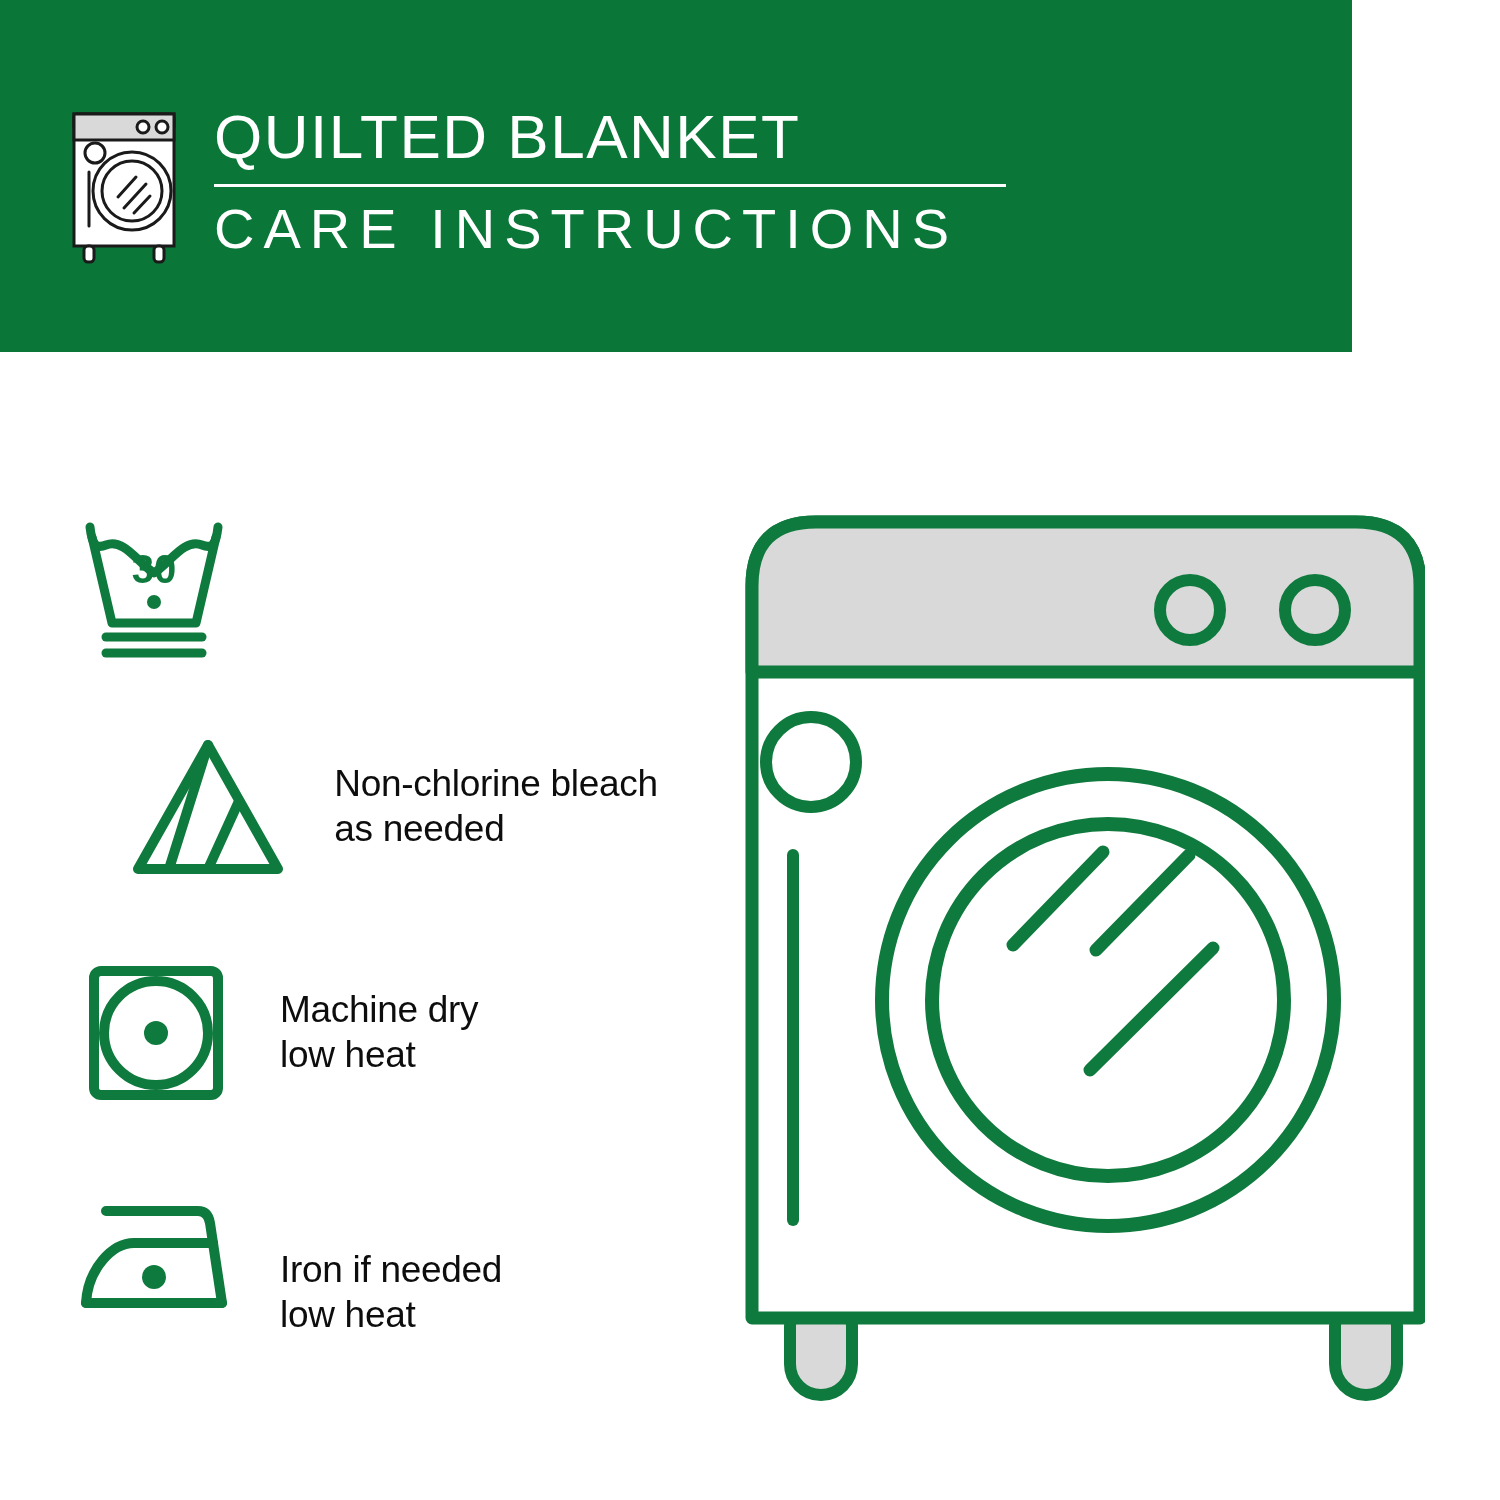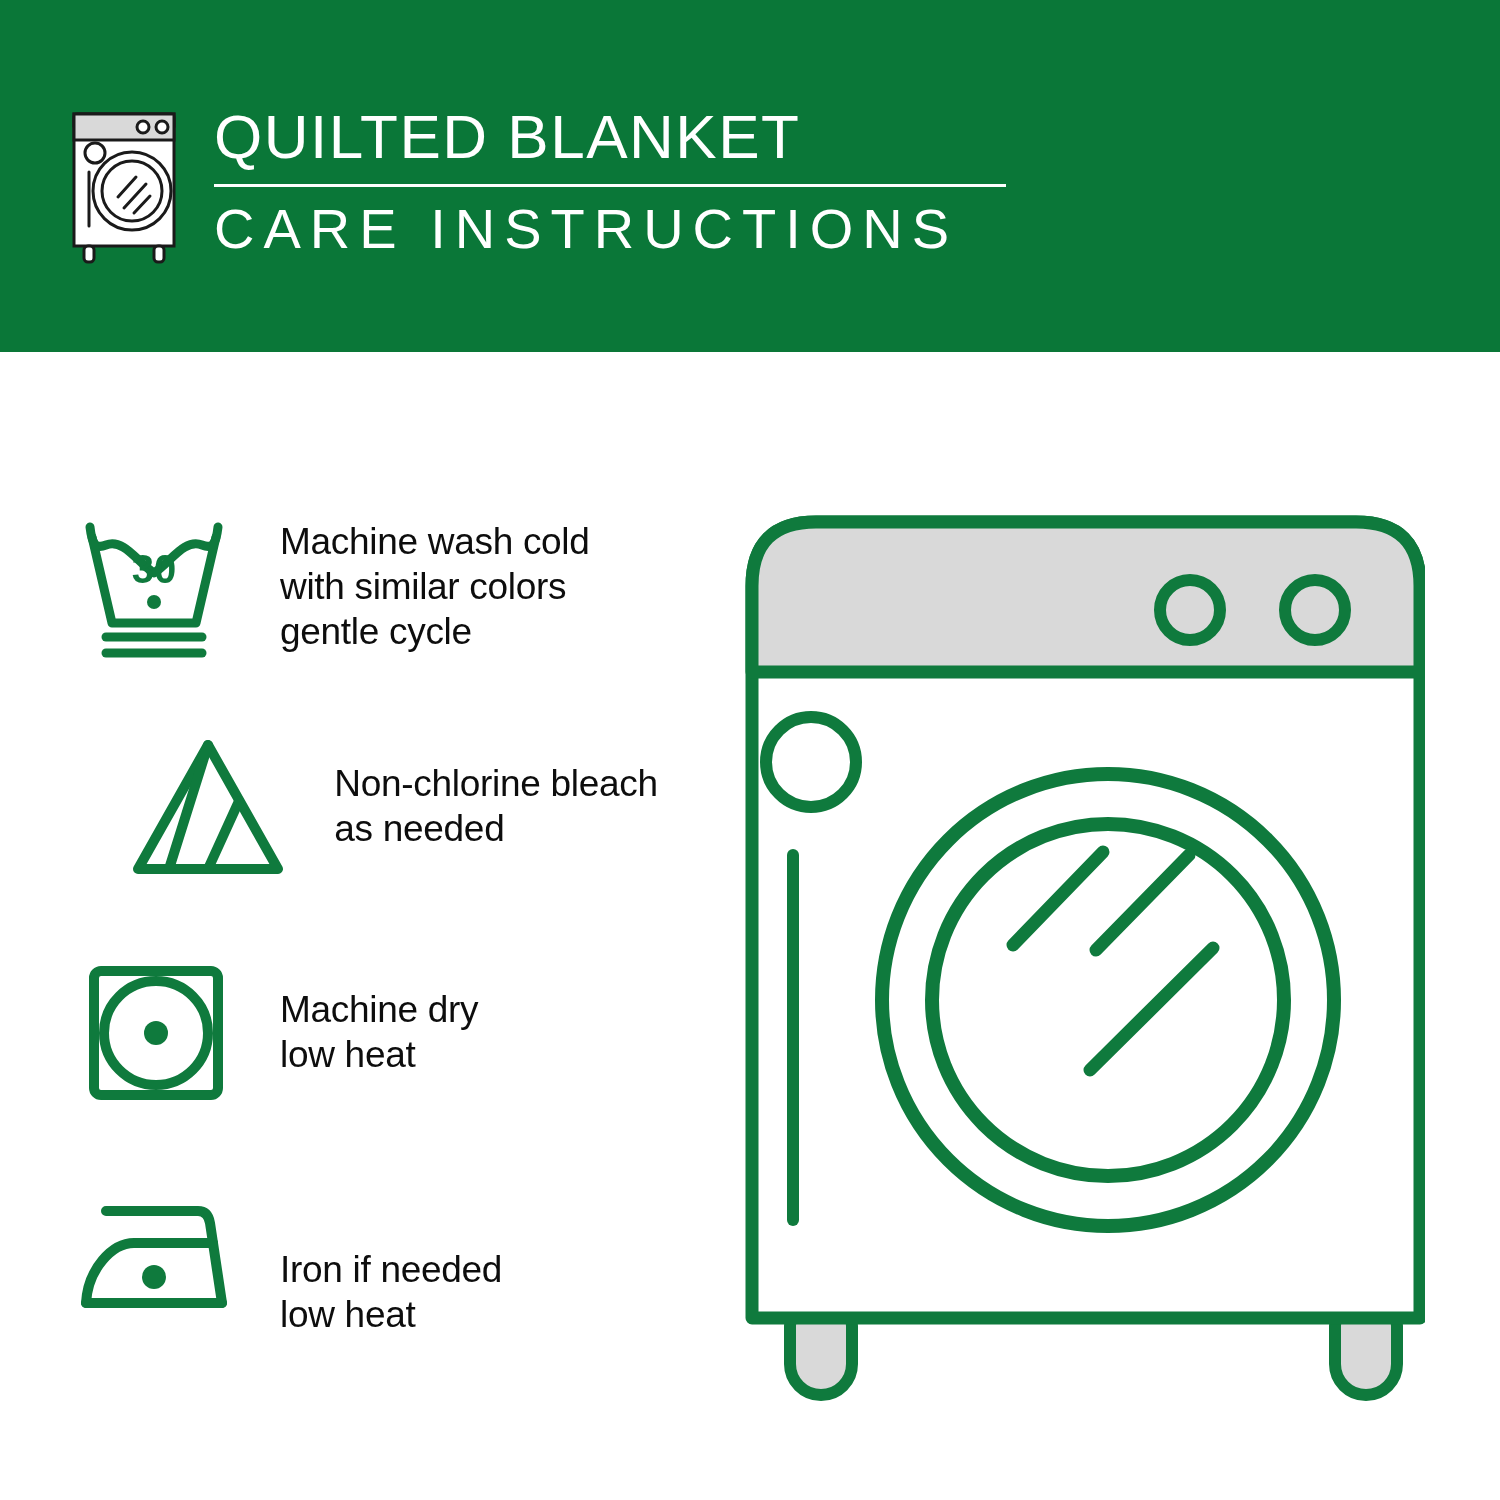--- a/index.html
+++ b/index.html
@@ -13,21 +13,21 @@
     font-family: "Liberation Sans", sans-serif;
     overflow: hidden;
     position: relative;
   }
 
   
   .header {
     position: absolute;
     left: 0;
     top: 0;
-    width: 1500px;
+    width: 1352px;
     height: 352px;
     background: #0a7738;
     box-sizing: border-box;
   }
   .header-inner {
     position: absolute;
     left: 62px;
     top: 96px;
     display: flex;
     align-items: flex-start;
@@ -167,23 +167,20 @@
           <path d="M18 16 C20 34 24 38 34 34 C52 27 66 52 82 62 C98 52 112 27 130 34 C140 38 144 34 146 16"></path>
           <path d="M20 26 L40 112 L124 112 L144 26"></path>
 
           <path d="M34 126 L130 126"></path>
           <path d="M34 142 L130 142"></path>
         </g>
         <text x="82" y="72" text-anchor="middle" font-family="'Liberation Sans', sans-serif" font-size="40" font-weight="700" fill="#0f7a3d">30</text>
         <circle cx="82" cy="91" r="7" fill="#0f7a3d"></circle>
       </svg>
     </div>
-    <div class="care-text">Machine wash cold
-with similar colors
-gentle cycle</div>
   </div>
 
   <div class="care-row care-row-1">
     <div class="care-symbol">
       <svg viewBox="0 0 170 150" width="170" height="150" xmlns="http://www.w3.org/2000/svg">
         <g fill="none" stroke="#0f7a3d" stroke-width="10" stroke-linecap="round" stroke-linejoin="round">
           <path d="M82 14 L152 138 L12 138 Z"></path>
           <line x1="82" y1="14" x2="43" y2="138"></line>
           <line x1="113" y1="70" x2="82" y2="138"></line>
         </g>

